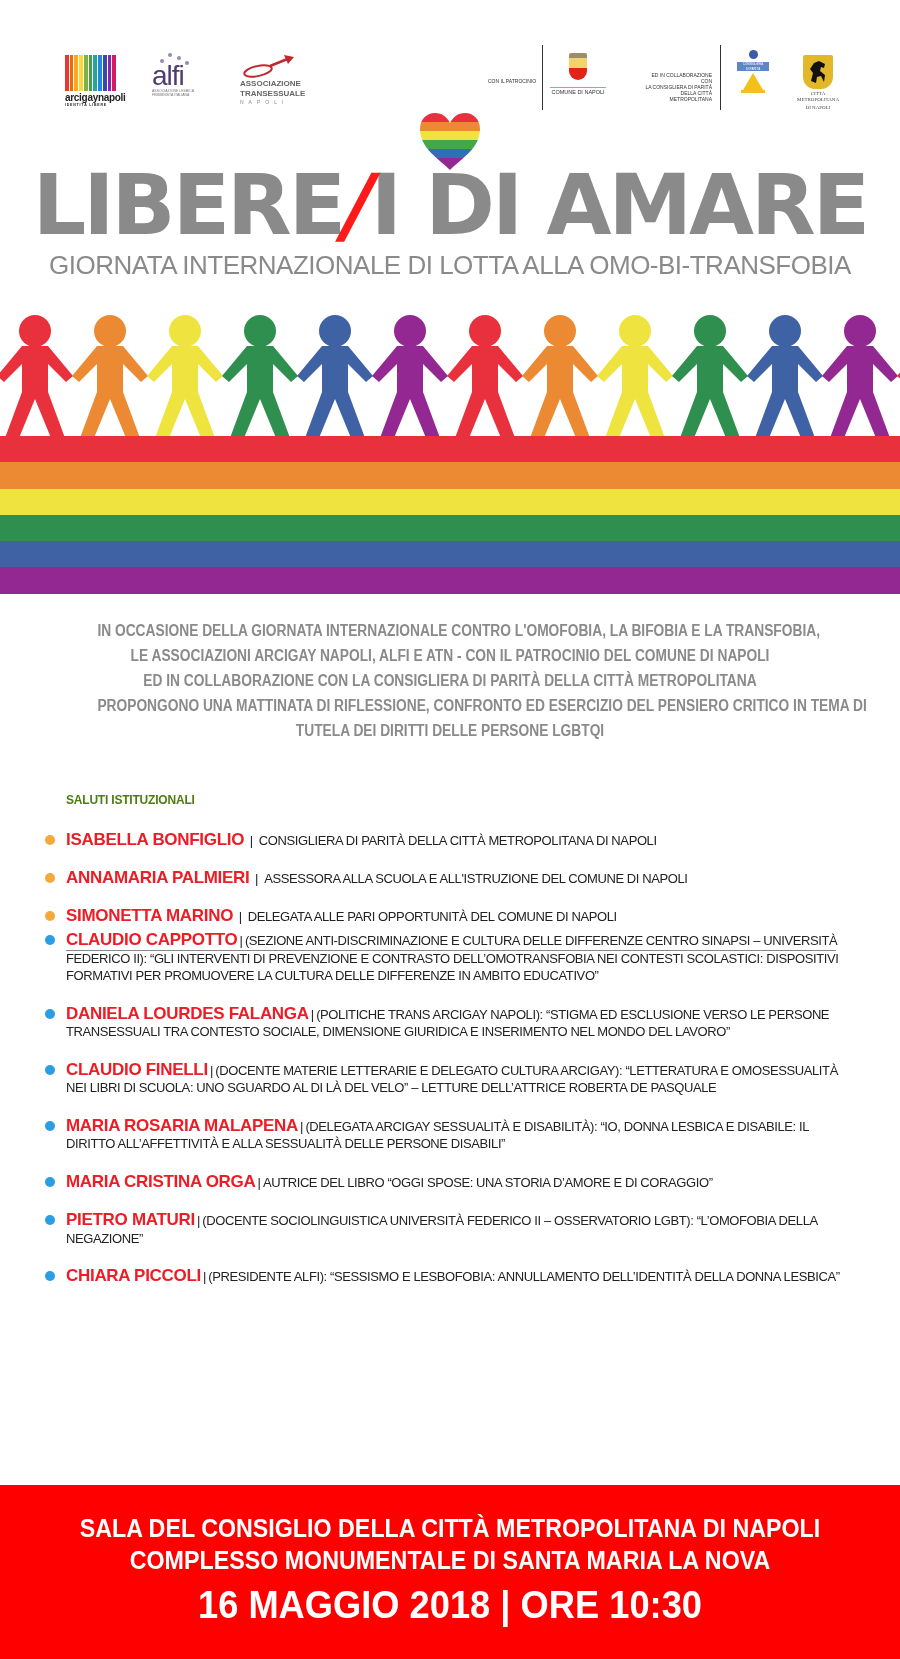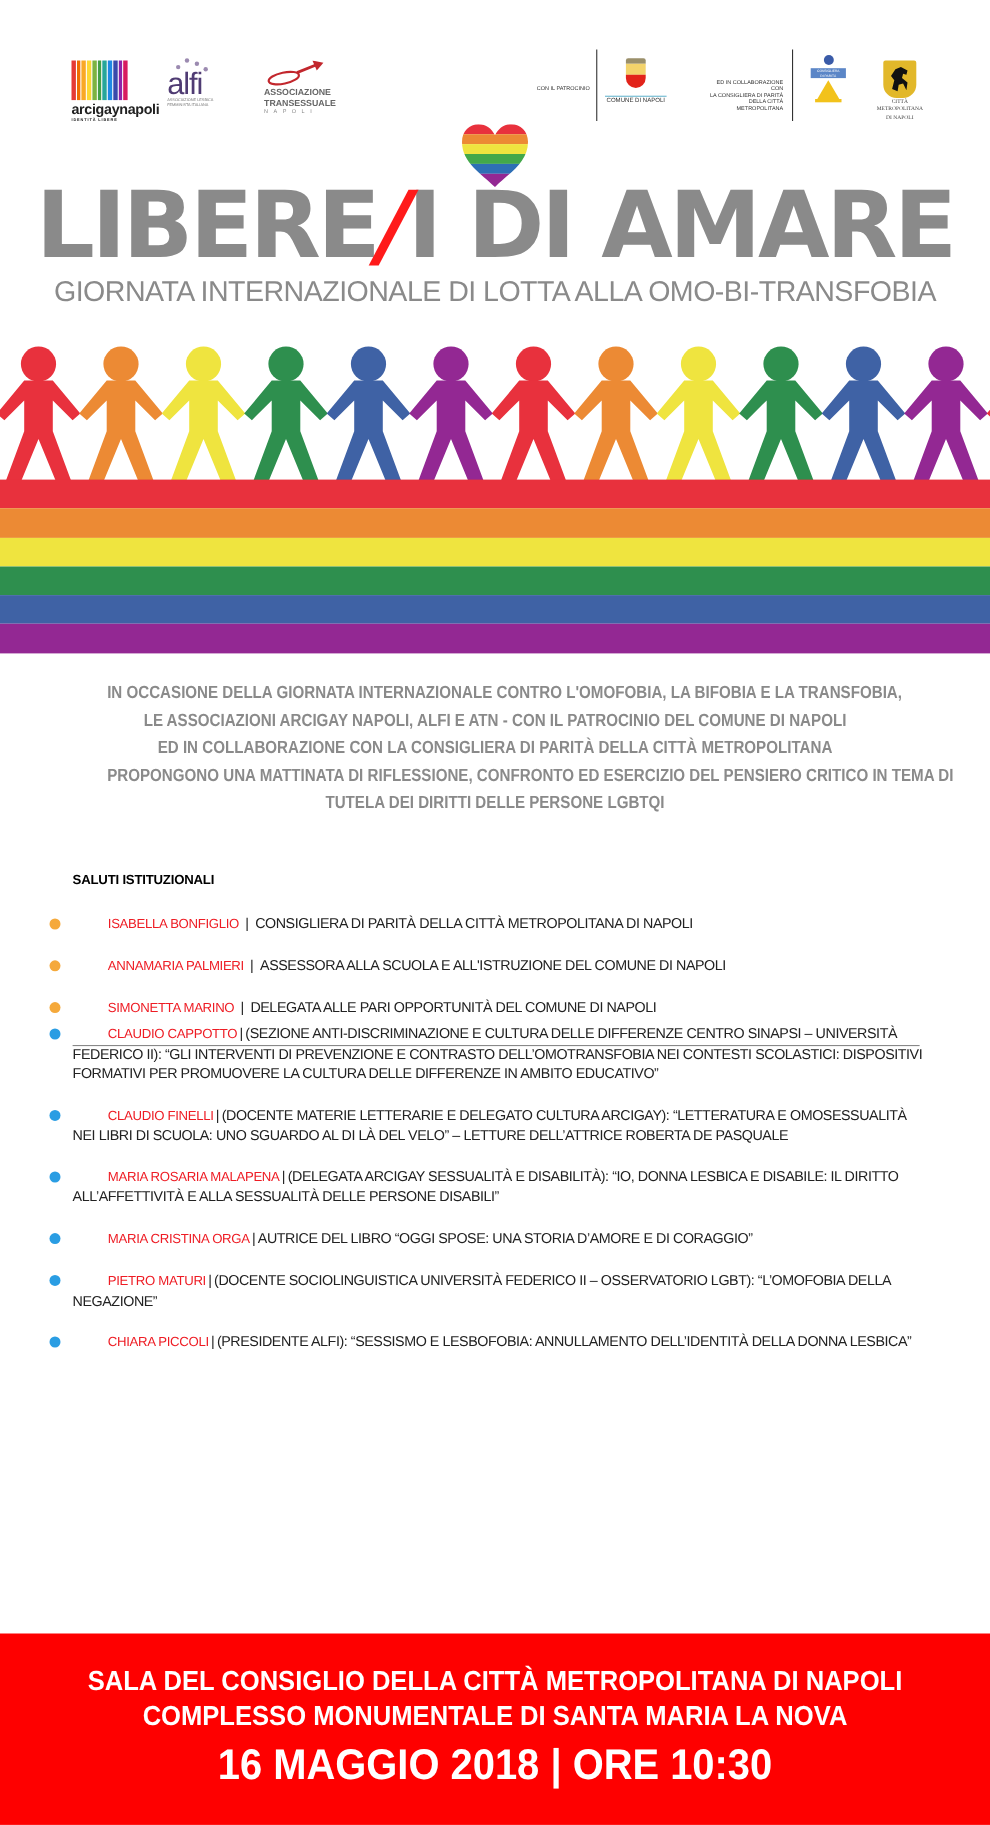--- a/index.html
+++ b/index.html
@@ -4,21 +4,21 @@
 <style>
   html, body { margin: 0; padding: 0; background: #ffffff; }
   body { width: 900px; height: 1659px; position: relative; overflow: hidden; font-family: "Liberation Sans", sans-serif; }
 
   
   .logos { position: absolute; top: 45px; left: 0; width: 900px; height: 70px; }
   .logo { position: absolute; }
   .arcigay { left: 65px; top: 10px; width: 52px; }
   .arcigay .bars { display: flex; height: 36px; }
   .arcigay .bars span { flex: 1; margin-right: 1px; }
-  .arcigay .name { font-size: 13px; font-weight: bold; color: #222; letter-spacing: -0.3px; margin-top: 1px; white-space: nowrap; }
+  .arcigay .name { font-size: 10px; font-weight: bold; color: #222; letter-spacing: -0.3px; margin-top: 1px; white-space: nowrap; }
   .arcigay .tag { font-size: 3.5px; font-weight: bold; color: #222; letter-spacing: 0.8px; white-space: nowrap; }
   .alfi { left: 152px; top: 8px; width: 52px; text-align: left; }
   .alfi .dots { height: 10px; position: relative; }
   .alfi .dots i { position: absolute; width: 4px; height: 4px; border-radius: 50%; background: #9b8ab0; }
   .alfi .word { font-size: 28px; color: #4f3b73; line-height: 26px; letter-spacing: -1px; font-family: "Liberation Sans", sans-serif; }
   .alfi .sub { font-size: 3.5px; color: #777; line-height: 4px; white-space: nowrap; }
   .atn { left: 240px; top: 10px; width: 70px; }
   .atn svg { display: block; }
   .atn .t1 { font-size: 8px; font-weight: bold; color: #666; line-height: 10px; white-space: nowrap; }
   .atn .t2 { font-size: 5px; color: #888; letter-spacing: 5px; white-space: nowrap; }
@@ -44,26 +44,26 @@
   
   .people { position: absolute; top: 314px; left: 0; width: 900px; height: 124px; overflow: hidden; }
   .rainbow { position: absolute; top: 436px; left: 0; width: 900px; }
   .rainbow div { height: 26.3px; }
 
   
   .intro { position: absolute; top: 618px; left: 40px; width: 820px; text-align: center; font-family: "Liberation Sans", sans-serif; font-weight: bold; font-size: 16px; line-height: 25px; color: #8a8a8a; transform: scaleX(0.86); transform-origin: center top; }
   .intro div { white-space: nowrap; }
 
   
-  .section-label { position: absolute; top: 793px; left: 66px; font-weight: bold; font-size: 12px; color: #000000; letter-spacing: -0.2px; }
+  .section-label { position: absolute; top: 793px; left: 66px; font-weight: bold; font-size: 12px; color: #4d7c0f; letter-spacing: -0.2px; }
 
   .list { position: absolute; left: 45px; width: 800px; }
   .item { position: relative; padding-left: 21px; font-size: 13px; line-height: 17.5px; color: #222; }
   .item .dot { position: absolute; left: 0; top: 4px; width: 10px; height: 10px; border-radius: 50%; }
-  .item .name { color: #ee1c24; font-weight: normal; font-size: 12px; letter-spacing: -0.3px; margin-left: 32px; }
+  .item .name { color: #ee1c24; font-weight: bold; font-size: 17px; letter-spacing: -0.3px; }
   .item .sep { color: #222; margin: 0 2px; }
   .item .desc { letter-spacing: -0.4px; }
   .greet .item { margin-bottom: 19.5px; }
   .talks .item { margin-bottom: 20px; }
 
   .divider { position: absolute; top: 950px; left: 66px; width: 770px; height: 1px; background: #888; }
 
   
   .footer { position: absolute; top: 1485px; left: 0; width: 900px; height: 174px; background: #fe0000; text-align: center; color: #ffffff; font-weight: bold; }
   .footer .l1, .footer .l2 { font-size: 25px; line-height: 32px; white-space: nowrap; transform: scaleX(0.93); }
@@ -276,20 +276,24 @@
 
 <div class="divider"></div>
 
 <div class="list talks" style="top:931px">
   <div class="item">
     <span class="dot" style="background:#2a9de3"></span>
     <span class="name">CLAUDIO CAPPOTTO</span><span class="sep">|</span><span class="desc">(SEZIONE ANTI-DISCRIMINAZIONE E CULTURA DELLE DIFFERENZE CENTRO SINAPSI – UNIVERSITÀ FEDERICO II): “GLI INTERVENTI DI PREVENZIONE E CONTRASTO DELL’OMOTRANSFOBIA NEI CONTESTI SCOLASTICI: DISPOSITIVI FORMATIVI PER PROMUOVERE LA CULTURA DELLE DIFFERENZE IN AMBITO EDUCATIVO”</span>
   </div>
   <div class="item">
     <span class="dot" style="background:#2a9de3"></span>
+    <span class="name">DANIELA LOURDES FALANGA</span><span class="sep">|</span><span class="desc">(POLITICHE TRANS ARCIGAY NAPOLI): “STIGMA ED ESCLUSIONE VERSO LE PERSONE TRANSESSUALI TRA CONTESTO SOCIALE, DIMENSIONE GIURIDICA E INSERIMENTO NEL MONDO DEL LAVORO”</span>
+  </div>
+  <div class="item">
+    <span class="dot" style="background:#2a9de3"></span>
     <span class="name">CLAUDIO FINELLI</span><span class="sep">|</span><span class="desc">(DOCENTE MATERIE LETTERARIE E DELEGATO CULTURA ARCIGAY): “LETTERATURA E OMOSESSUALITÀ NEI LIBRI DI SCUOLA: UNO SGUARDO AL DI LÀ DEL VELO” – LETTURE DELL’ATTRICE ROBERTA DE PASQUALE</span>
   </div>
   <div class="item">
     <span class="dot" style="background:#2a9de3"></span>
     <span class="name">MARIA ROSARIA MALAPENA</span><span class="sep">|</span><span class="desc">(DELEGATA ARCIGAY SESSUALITÀ E DISABILITÀ): “IO, DONNA LESBICA E DISABILE: IL DIRITTO ALL’AFFETTIVITÀ E ALLA SESSUALITÀ DELLE PERSONE DISABILI”</span>
   </div>
   <div class="item">
     <span class="dot" style="background:#2a9de3"></span>
     <span class="name">MARIA CRISTINA ORGA</span><span class="sep">|</span><span class="desc">AUTRICE DEL LIBRO “OGGI SPOSE: UNA STORIA D’AMORE E DI CORAGGIO”</span>
   </div>

